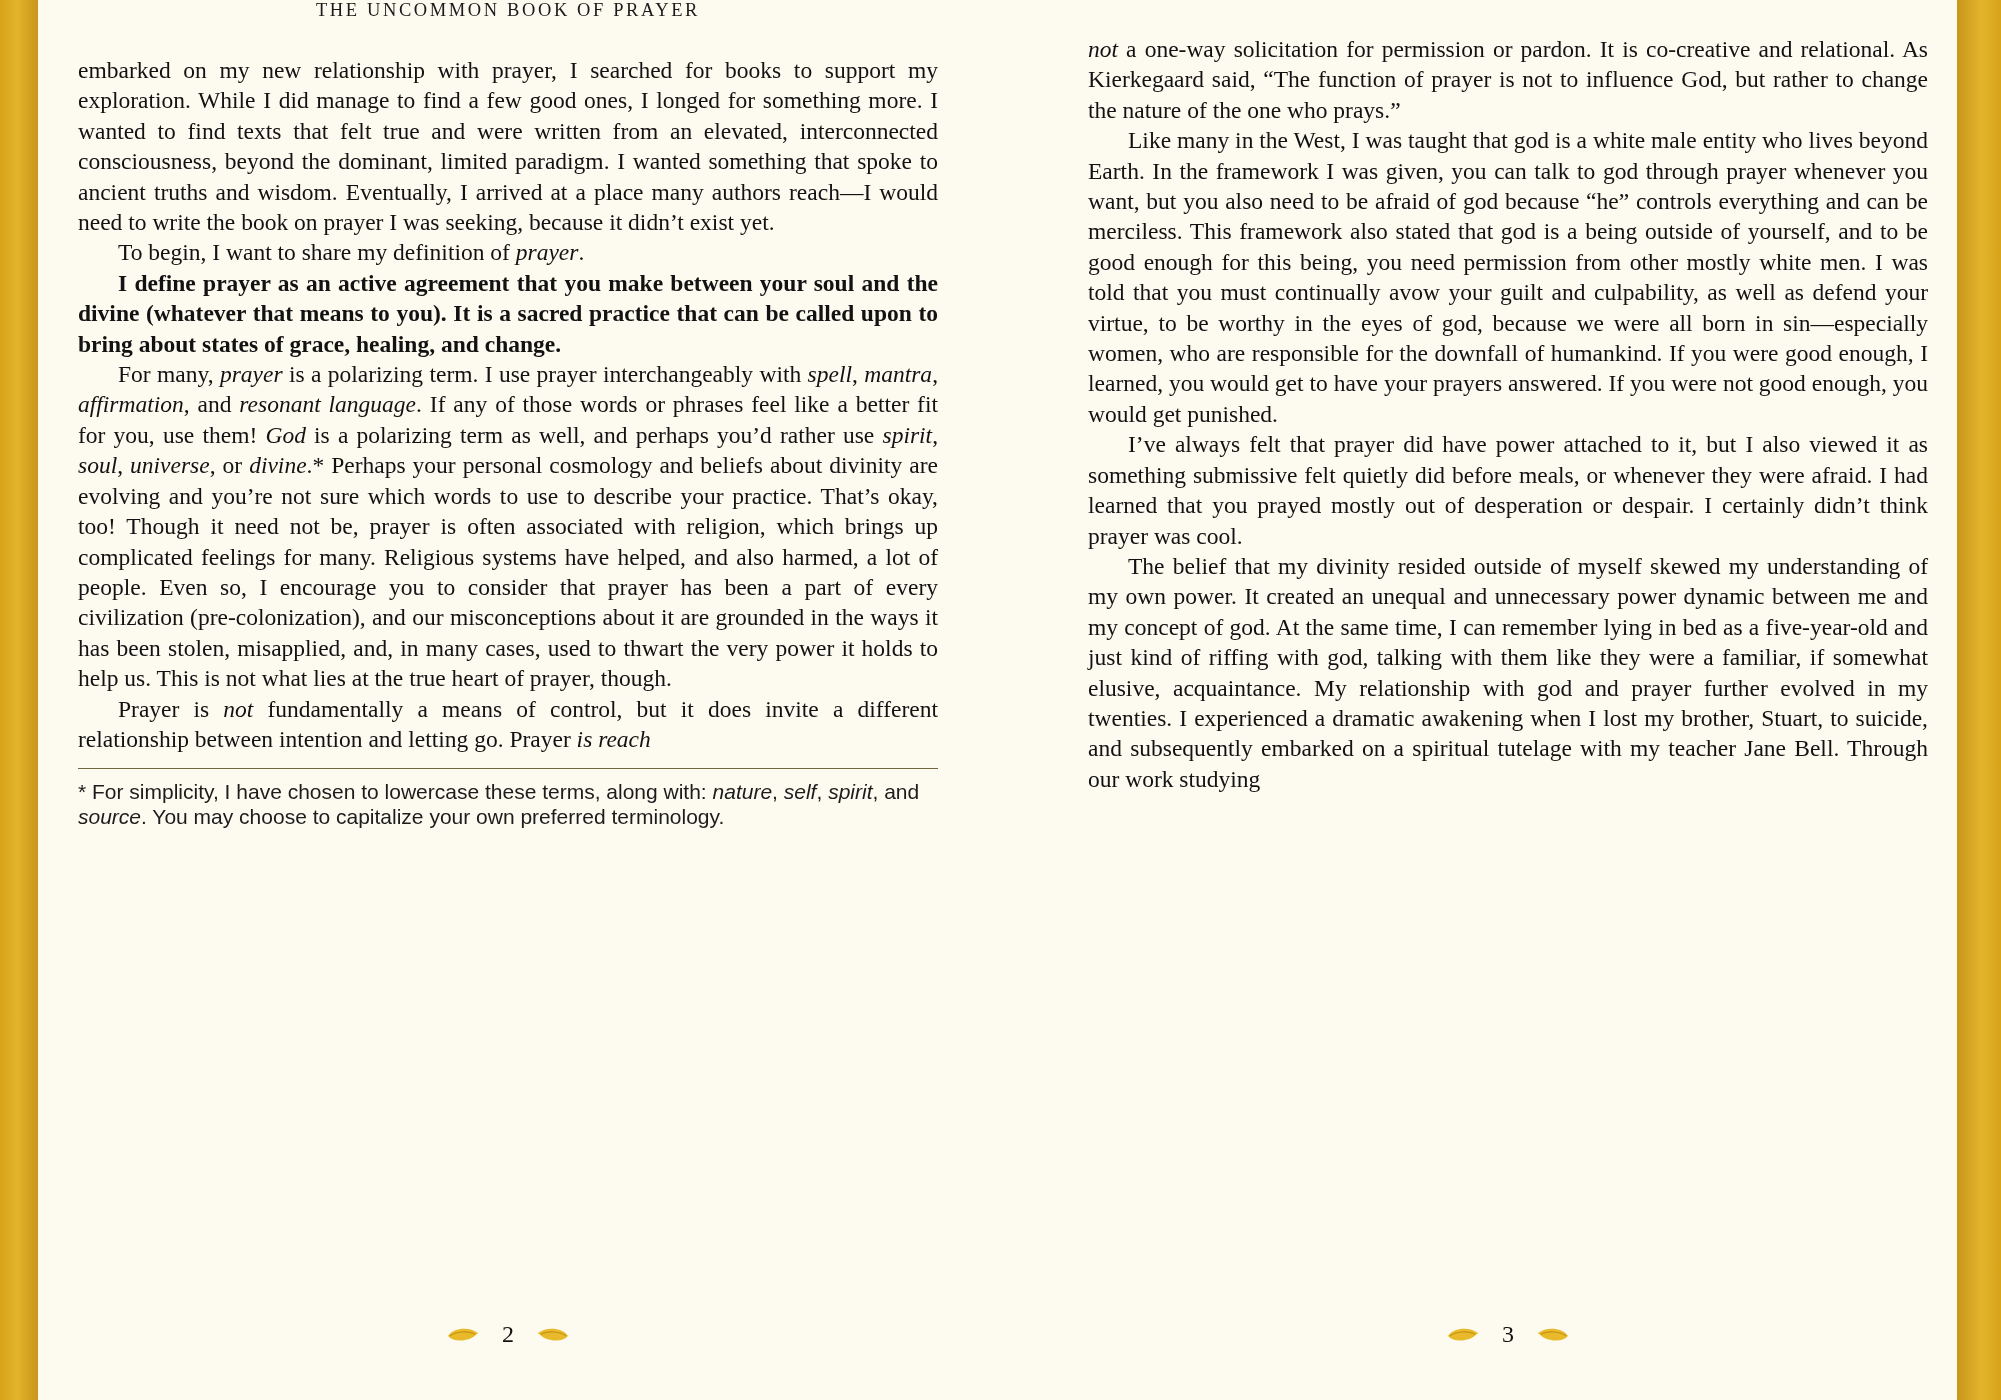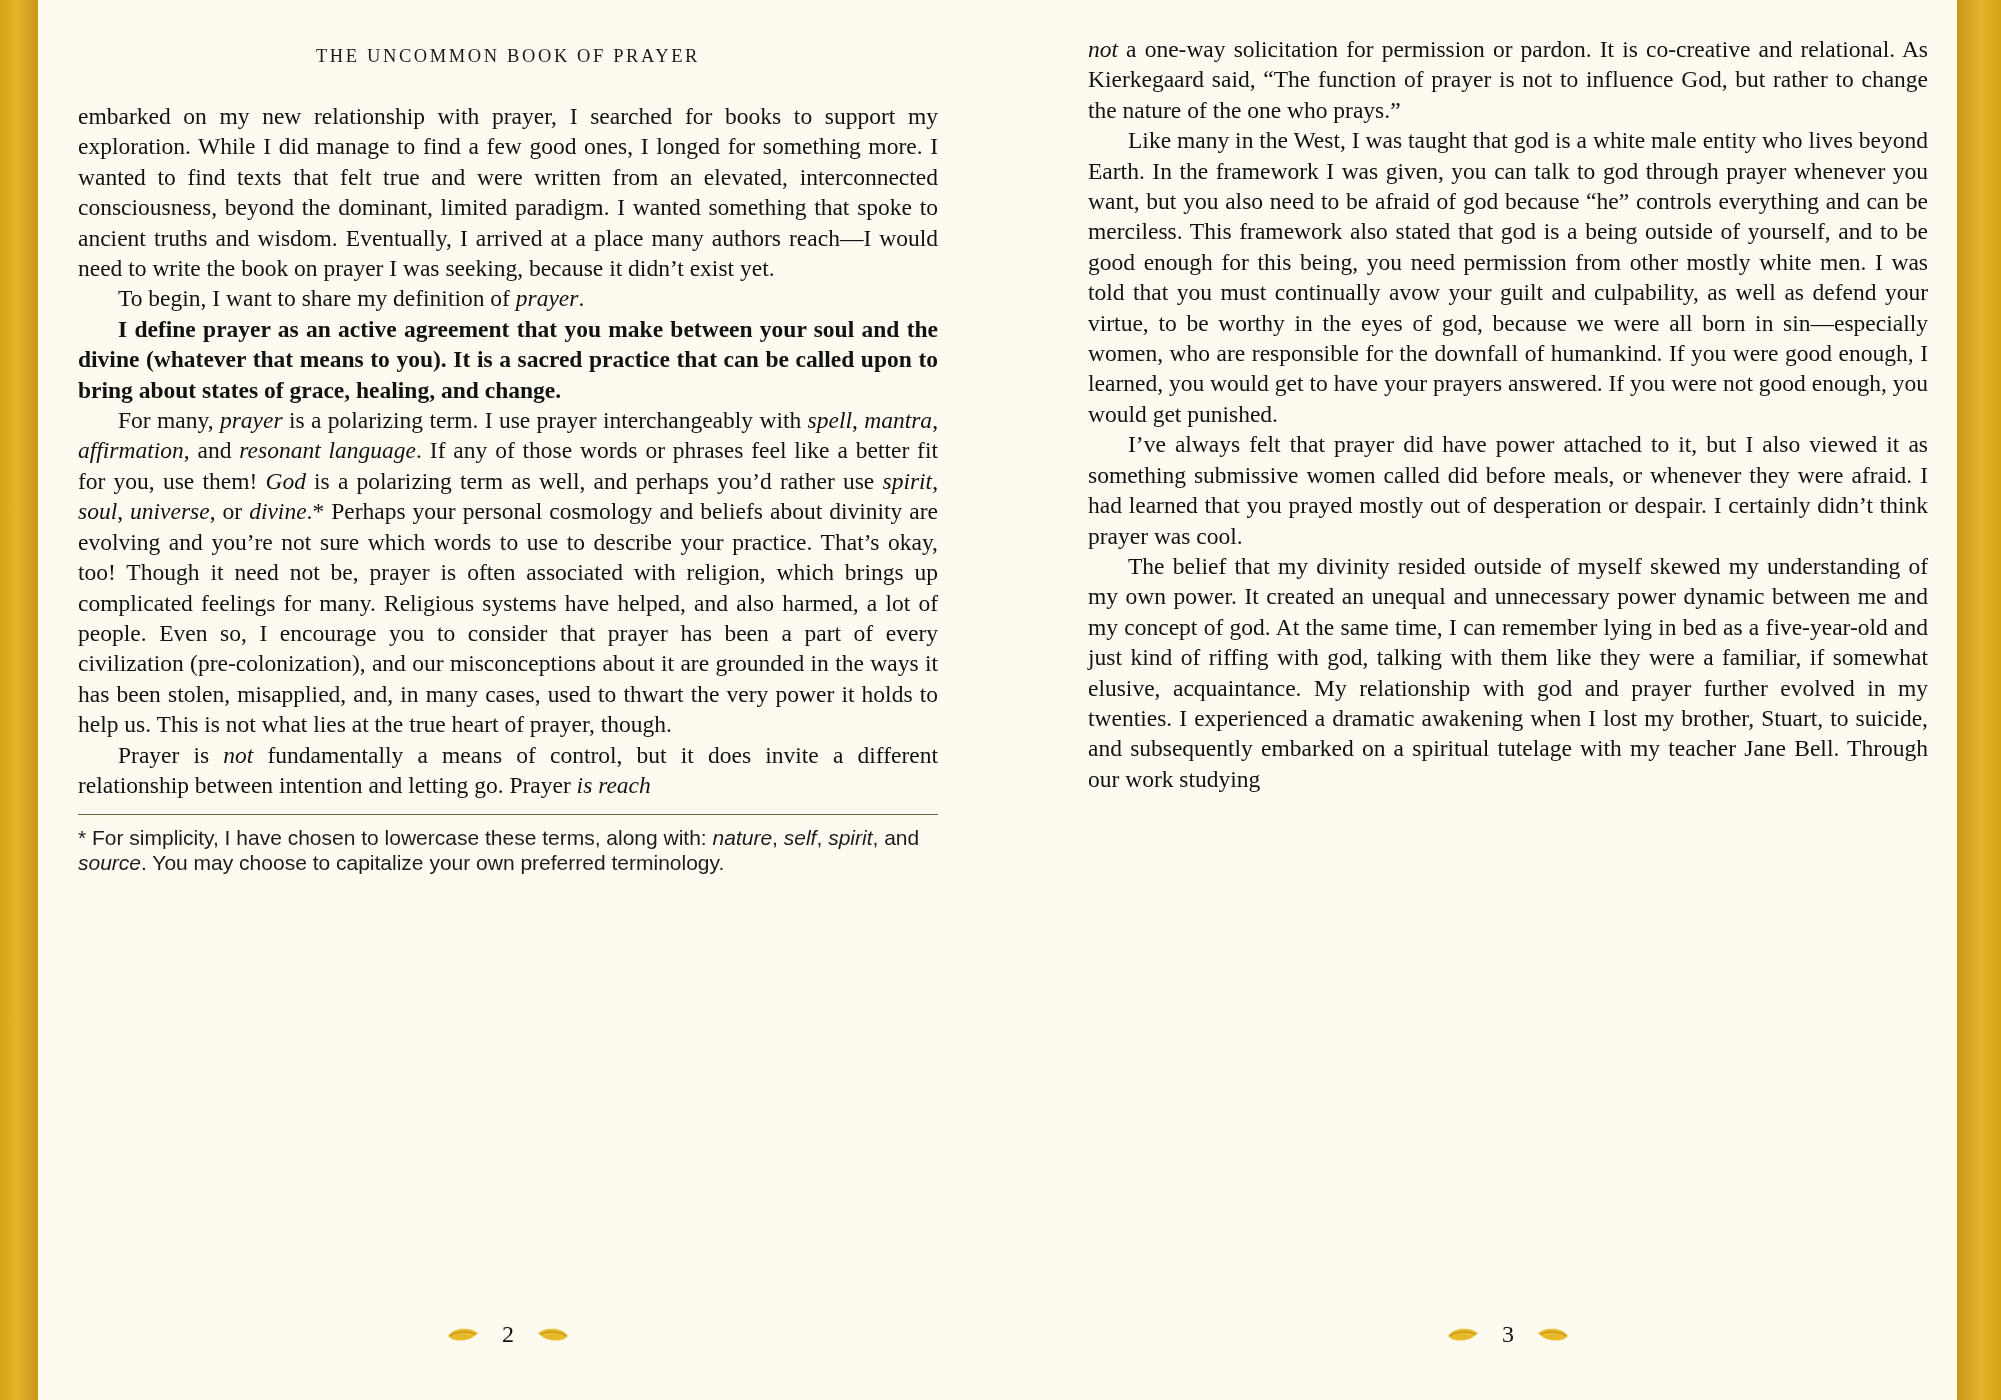--- a/index.html
+++ b/index.html
@@ -49,21 +49,20 @@
     height: 100%;
   }
   .page-left  { left: 40px;  width: 860px; }
   .page-right { left: 1050px; width: 840px; }
 
   .running-head {
     text-align: center;
     font-size: 18.5px;
     letter-spacing: 2.6px;
     color: #1a1a1a;
-    margin-top: 46px;
     font-variant: small-caps;
     text-transform: uppercase;
     font-family: "Liberation Serif", serif;
   }
 
   .body-col {
     margin-top: 34px;
     font-size: 23.5px;
     line-height: 30.4px;
     color: #121212;
@@ -161,21 +160,21 @@
             </svg>
           </span>
         </div>
       </div>
 
       <div class="page page-right">
 
         <div class="body-col">
           <p class="flush"><em>not</em> a one-way solicitation for permission or pardon. It is co-creative and relational. As Kierkegaard said, “The function of prayer is not to influence God, but rather to change the nature of the one who prays.”</p>
           <p class="indent">Like many in the West, I was taught that god is a white male entity who lives beyond Earth. In the framework I was given, you can talk to god through prayer whenever you want, but you also need to be afraid of god because “he” controls everything and can be merciless. This framework also stated that god is a being outside of yourself, and to be good enough for this being, you need permission from other mostly white men. I was told that you must continually avow your guilt and culpability, as well as defend your virtue, to be worthy in the eyes of god, because we were all born in sin—especially women, who are responsible for the downfall of humankind. If you were good enough, I learned, you would get to have your prayers answered. If you were not good enough, you would get punished.</p>
-          <p class="indent">I’ve always felt that prayer did have power attached to it, but I also viewed it as something submissive women called did before meals, or whenever they were afraid. I had learned that you prayed mostly out of desperation or despair. I certainly didn’t think prayer was cool.</p>
+          <p class="indent">I’ve always felt that prayer did have power attached to it, but I also viewed it as something submissive felt quietly did before meals, or whenever they were afraid. I had learned that you prayed mostly out of desperation or despair. I certainly didn’t think prayer was cool.</p>
           <p class="indent">The belief that my divinity resided outside of myself skewed my understanding of my own power. It created an unequal and unnecessary power dynamic between me and my concept of god. At the same time, I can remember lying in bed as a five-year-old and just kind of riffing with god, talking with them like they were a familiar, if somewhat elusive, acquaintance. My relationship with god and prayer further evolved in my twenties. I experienced a dramatic awakening when I lost my brother, Stuart, to suicide, and subsequently embarked on a spiritual tutelage with my teacher Jane Bell. Through our work studying</p>
         </div>
 
         <div class="folio">
           <span class="orn">
             <svg viewBox="0 0 34 16" width="34" height="16" aria-hidden="true">
               <path d="M2 9 C8 0, 24 0, 32 6 C24 15, 8 16, 2 9 Z" fill="#e7b92b"></path>
               <path d="M4 9 C10 4, 22 4, 29 7" stroke="#c79313" stroke-width="1.2" fill="none"></path>
             </svg>
           </span>

